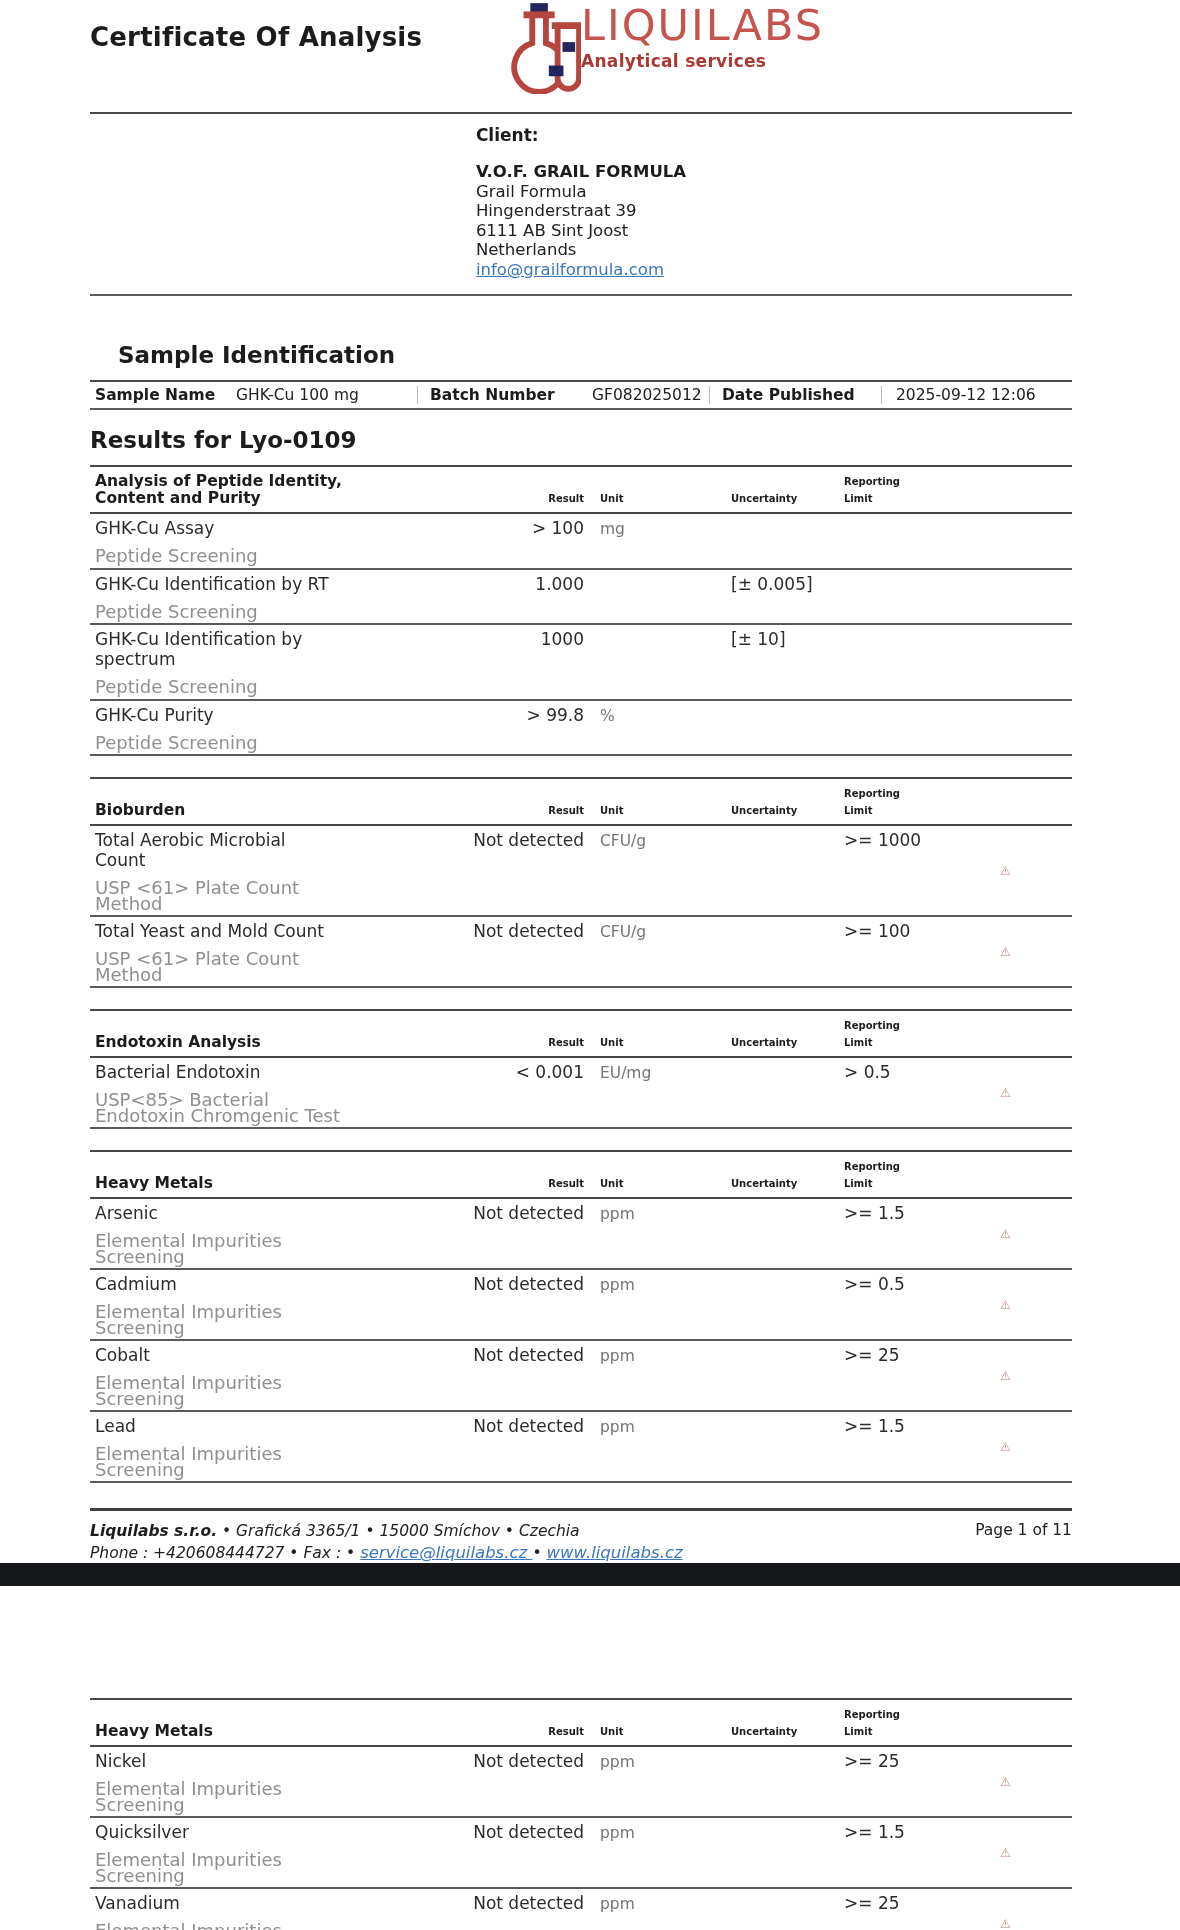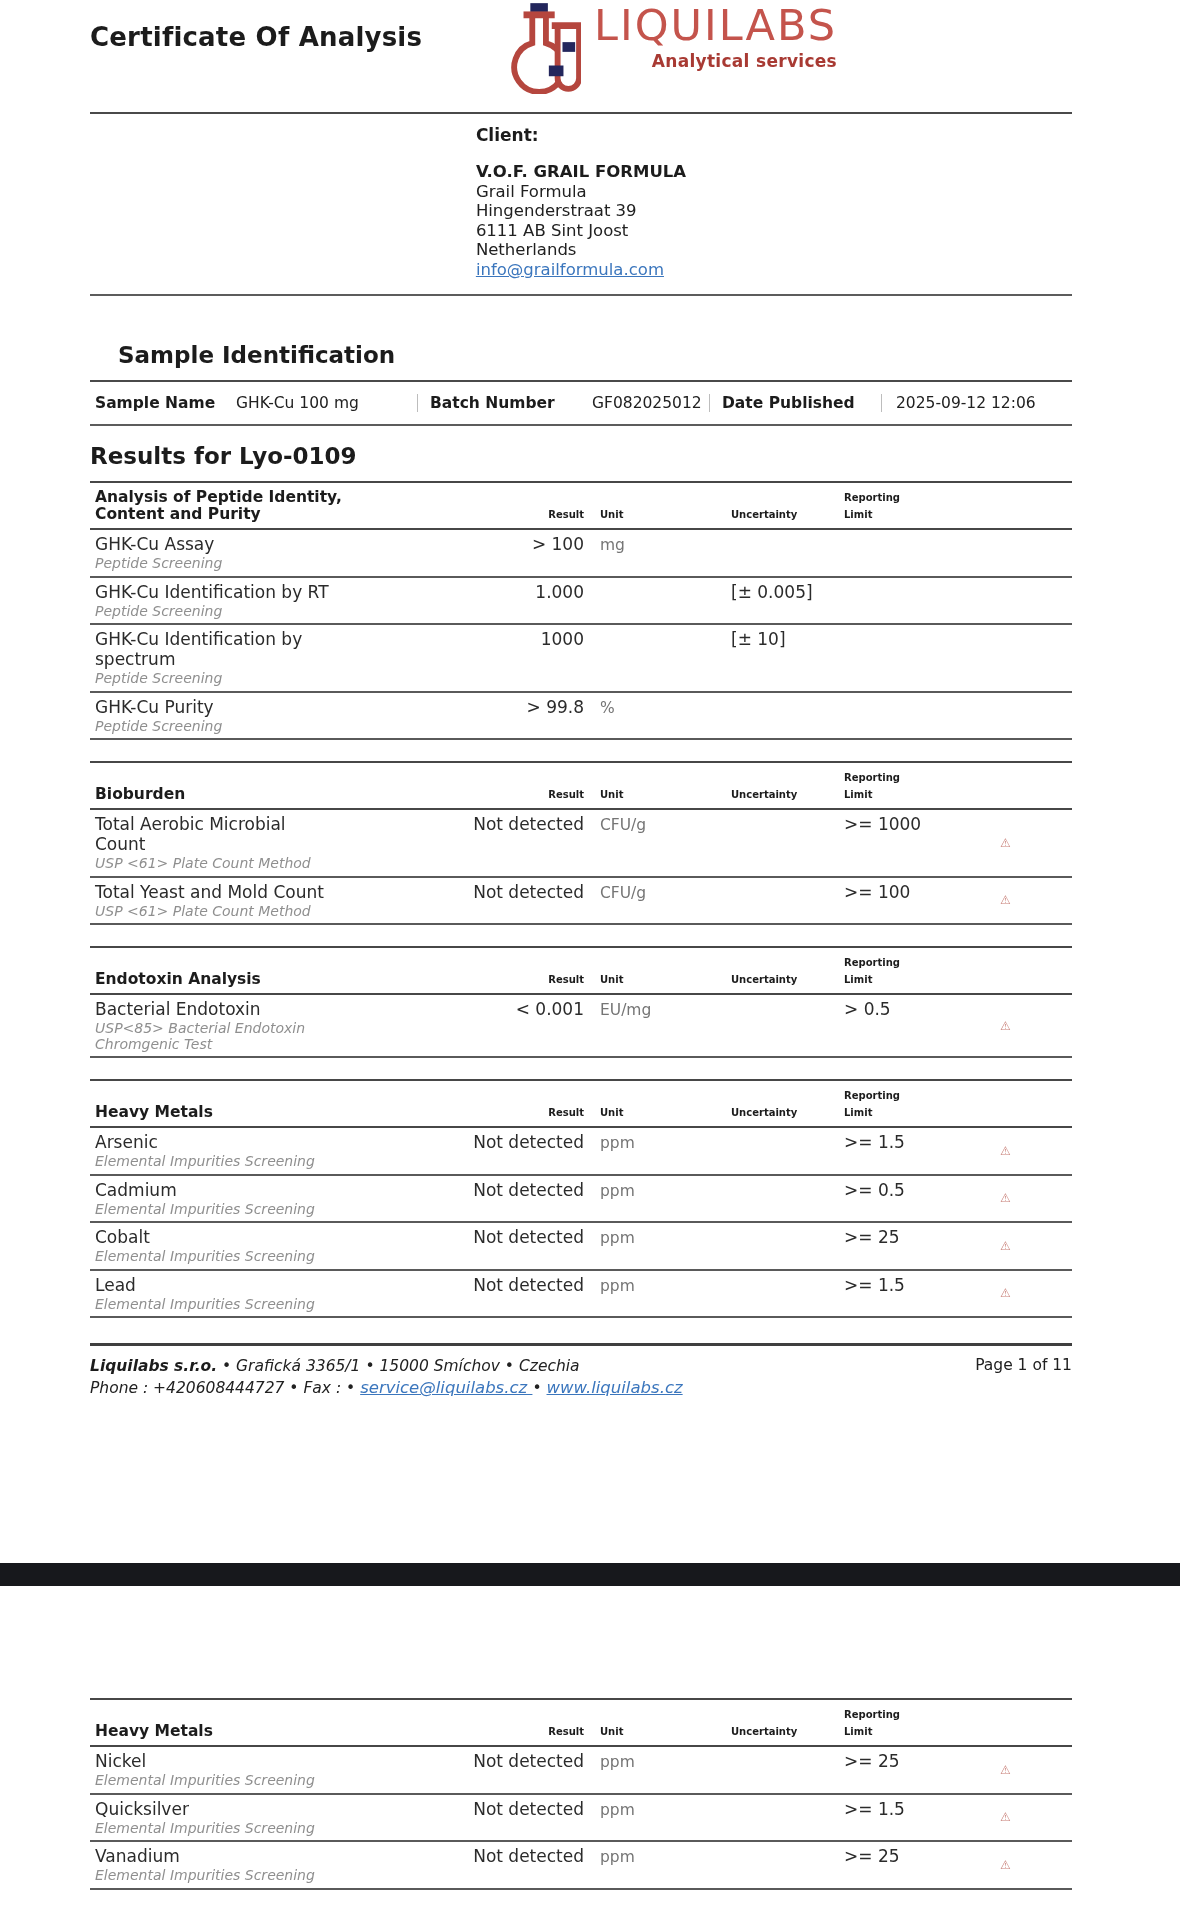--- a/index.html
+++ b/index.html
@@ -11,61 +11,61 @@
   .content { width:982px; margin-left:90px; }
   .sheet1 { height:1563px; overflow:hidden; }
   .page-break { height:23px; background:#17181c; }
   .sheet2 { height:344px; overflow:hidden; }
 
   
   .doc-header { display:flex; align-items:flex-start; height:96px; box-sizing:border-box; }
   .doc-title { font-size:26px; font-weight:bold; margin:22px 0 0 0; letter-spacing:0.2px; width:415px; color:#1c1c1c; }
   .logo { display:flex; align-items:flex-start; }
   .logo svg { flex:none; }
-  .logo-text { margin-left:13px;text-align:right; }
+  .logo-text { margin-left:0; }
   .wordmark { font-size:43px; line-height:50px; color:#c4544c; letter-spacing:2px; font-weight:400; }
   .tagline { font-size:17px; font-weight:bold; color:#a83a33; margin-top:1px; letter-spacing:0.3px; }
 
   
   .parties { margin-top:16px; border-top:2px solid #4a4a4a; border-bottom:2px solid #5c5c5c;
              display:flex; justify-content:center; padding:11px 0 15px 0; }
   .blk-head { font-weight:bold; font-size:17px; margin-bottom:17px; color:#1c1c1c; }
   .blk-name { font-weight:bold; font-size:16.5px; line-height:19.5px; color:#1c1c1c; }
   .blk-line { font-size:16.5px; line-height:19.5px; }
   .lab { text-align:right; }
   a.lnk { color:#3b76bd; text-decoration:underline; font-size:16.5px; line-height:19.5px; cursor:pointer; }
 
   h2.sec { font-size:23px; font-weight:bold; margin:0; color:#1c1c1c; }
   #h2-sample { margin-top:46px;margin-left:28px; }
   #h2-results { margin-top:17px; }
 
   
   .sample-row { margin-top:12px; display:grid; grid-template-columns:132px 196px 160px 132px 172px 1fr;
-                border-top:2px solid #4a4a4a; border-bottom:2px solid #5c5c5c; padding:12px 0; font-size:15.5px; }
+                border-top:2px solid #4a4a4a; border-bottom:2px solid #5c5c5c; padding:4px 0; font-size:15.5px; }
   .s-label { font-weight:bold; padding-left:5px; color:#1c1c1c; }
   .s-label.ind { padding-left:12px; }
   .s-value { padding-left:14px; }
   .sep-r { border-right:1px solid #bdbdbd; }
 
   
   .rtable { margin-top:21px; border-top:2px solid #474747; }
   #tables-p1 .rtable:first-child { margin-top:12px; }
   .sheet2 .rtable { margin-top:112px; }
   .trow-grid { display:grid; grid-template-columns:372px 122px 132px 124px 112px 1fr; }
   .thead { border-bottom:2px solid #474747; padding:6px 0 5px 0; align-items:end; }
   .th { font-weight:bold; font-size:10px; line-height:17px; color:#1c1c1c; }
   .ttl-line { font-weight:bold; font-size:15.5px; line-height:17px; color:#1c1c1c; }
   .c.name { padding-left:5px; }
   .c.result { text-align:right; }
   .c.unit { padding-left:16px; }
   .c.unc { padding-left:15px; }
   .c.limit { padding-left:4px; }
   .trow { border-bottom:2px solid #5a5a5a; padding:4px 0 4px 0; align-items:start; }
   .a-name { font-size:17px; line-height:20px; max-width:242px; color:#2b2b2b; }
-  .a-method { font-size:14px; line-height:15.5px; color:#8f8f8f; margin-top:2px; max-width:262px;font-style:italic; }
+  .a-method { font-size:18px; line-height:15.5px; color:#8f8f8f; margin-top:10px; max-width:262px; }
   .val { font-size:17px; line-height:20px; color:#2b2b2b; }
   .uval { font-size:15.5px; color:#757575; padding-top:2px; }
   .c.warn { align-self:stretch; display:flex; align-items:center; padding-left:48px; }
   .tri { color:#c98079; font-size:12px; line-height:12px; }
 
   
   .footer { margin-top:25px; border-top:3px solid #3f3f3f; padding-top:9px; display:flex; font-size:15.5px; }
   .f-line { line-height:22px;font-style:italic; }
   .f-company { font-weight:bold; color:#1c1c1c; }
   .f-right { margin-left:auto; padding-top:1px; white-space:nowrap; }

